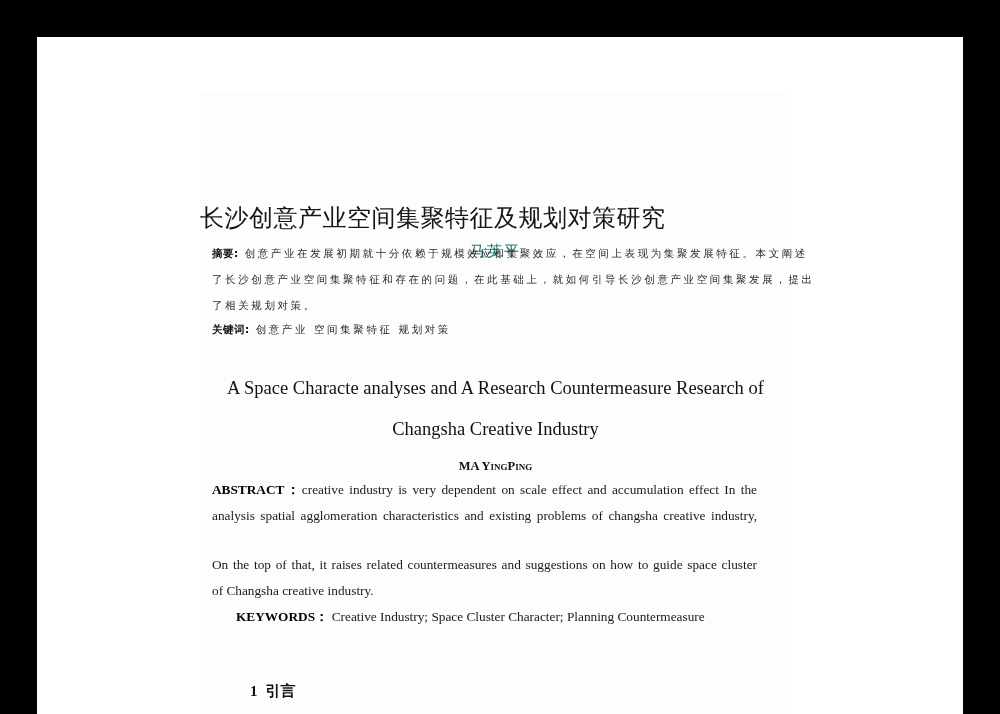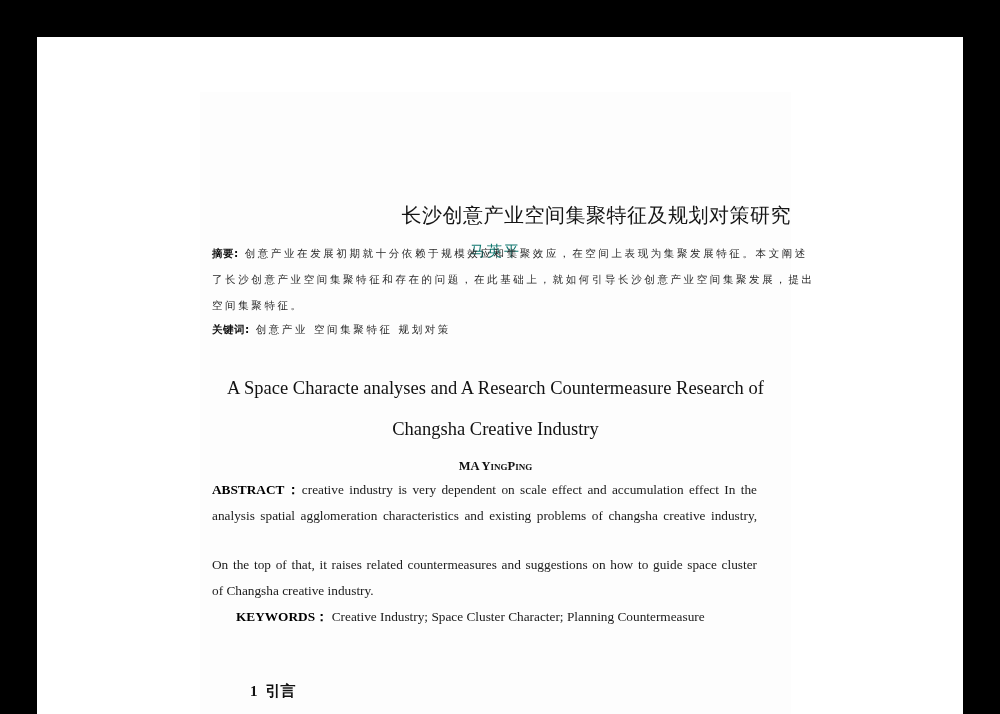--- a/index.html
+++ b/index.html
@@ -30,23 +30,23 @@
       left: 163px;   
       top: 55px;     
       width: 591px;
       height: 640px;
       background: #fdfdfd;
     }
     .abs { position: absolute; color: #111; white-space: nowrap; }
 
     .cn-title {
       left: 0; right: 0; top: 110px;
-      text-align: right;
+      text-align: left;
       font-family: "DejaVu Sans", sans-serif;
-      font-size: 20px;
+      font-size: 24px;
       letter-spacing: 0.5px;
       color: #151515;
     }
     .cn-author {
       left: 0; right: 0; top: 150px;
       text-align: center;
       font-family: Liberation Sans, sans-serif;
       font-size: 15px;
       letter-spacing: 2px;
       color: #0f766e;
@@ -114,21 +114,21 @@
     <div class="scan">
 
       <div class="abs cn-title">长沙创意产业空间集聚特征及规划对策研究</div>
       <div class="abs cn-author">马英平</div>
 
       <div class="abs cn-line" style="top:155px;">
         <span class="cn-label">摘要:</span>
         <span>创意产业在发展初期就十分依赖于规模效应和集聚效应，在空间上表现为集聚发展特征。本文阐述</span>
       </div>
       <div class="abs cn-line" style="top:181px;">了长沙创意产业空间集聚特征和存在的问题，在此基础上，就如何引导长沙创意产业空间集聚发展，提出</div>
-      <div class="abs cn-line" style="top:207px;">空间集聚特征。</div>
+      <div class="abs cn-line" style="top:207px;">了相关规划对策。</div>
       <div class="abs cn-line" style="top:231px;">
         <span class="cn-label">关键词:</span>
         <span>创意产业 空间集聚特征 规划对策</span>
       </div>
 
       <div class="abs en-title" style="top:286px;">A Space Characte analyses and A Research Countermeasure Research of</div>
       <div class="abs en-author">MA YingPing</div>
       <div class="abs en-title" style="top:327px;">Changsha Creative Industry</div>
 
       <div class="abs en-line" style="top:389px;">

